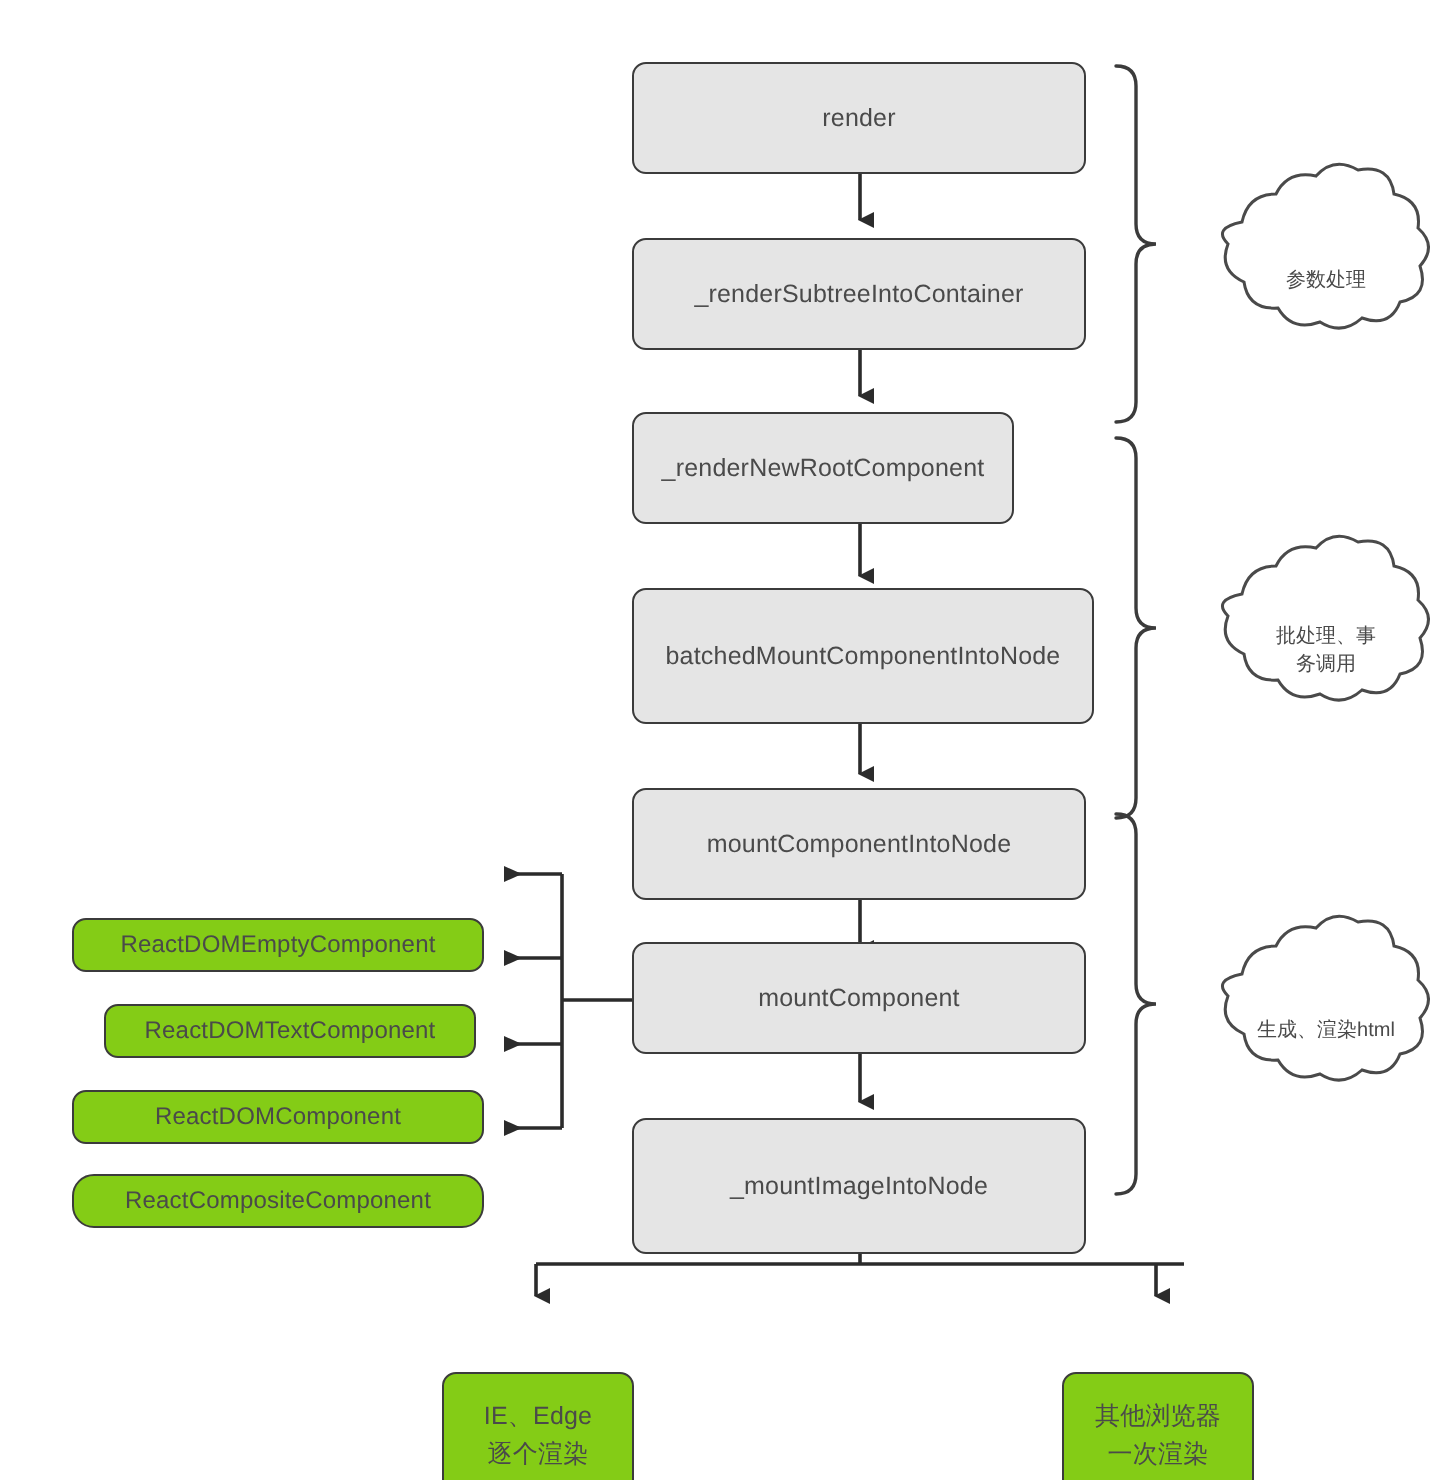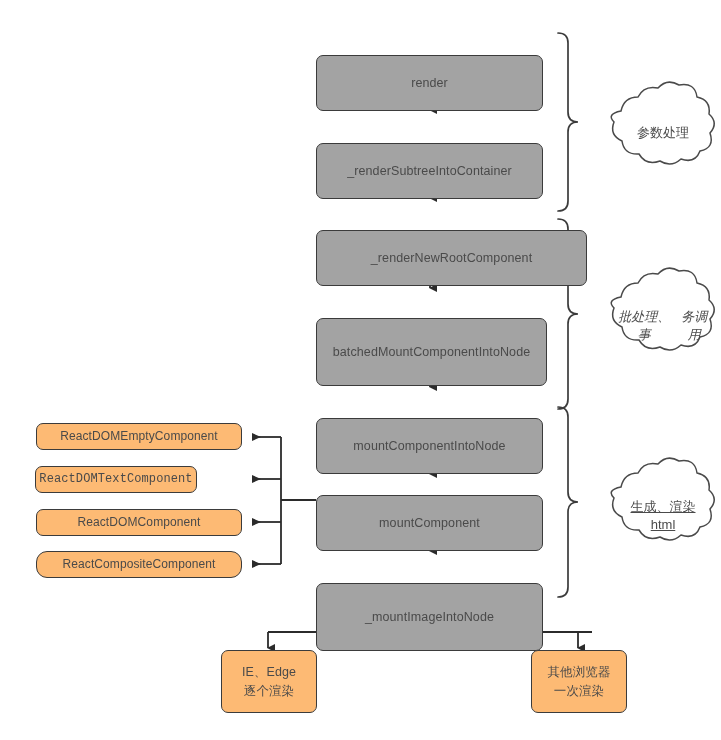--- a/index.html
+++ b/index.html
@@ -24,41 +24,41 @@
     border-radius: 7px;
     display: flex;
     align-items: center;
     justify-content: center;
     text-align: center;
     color: #4a4a4a;
     font-size: 12.5px;
     line-height: 1.45;
     letter-spacing: 0.1px;
   }
-  .node.pink  { background: #a3a3a3; margin-top: 24px; }
-  .node.peach { background: #fdba74; }
+  .node.pink  { background: #e5e5e5; }
+  .node.peach { background: #84cc16; margin-top: 36px; }
   .node.small { font-size: 12px; }
 
   .svg-layer {
     position: absolute;
     left: 0;
     top: 0;
     width: 721px;
     height: 740px;
     pointer-events: none;
   }
   .cloud-label {
     position: absolute;
     text-align: center;
     color: #4a4a4a;
-    font-size: 13px;
+    font-size: 10px;
     line-height: 1.4;
     display: flex;
     align-items: center;
-    justify-content: flex-start;
+    justify-content: center;
   }
 </style>
 </head>
 <body>
 
 <div id="canvas">
 
   <svg class="svg-layer" viewBox="0 0 721 740">
     <defs>
       <marker id="arrowDown" markerWidth="10" markerHeight="10" refX="5" refY="8" orient="auto" markerUnits="userSpaceOnUse">
@@ -105,21 +105,21 @@
   </svg>
 
   <div class="node pink" style="left:316px; top:31px; width:227px; height:56px;">
     <span>render</span>
   </div>
 
   <div class="node pink" style="left:316px; top:119px; width:227px; height:56px;text-align:right;">
     <span>_renderSubtreeIntoContainer</span>
   </div>
 
-  <div class="node pink" style="left:316px; top:206px; width:271px; height:56px;">
+  <div class="node pink" style="left:316px; top:206px; width:191px; height:56px;">
     <span>_renderNewRootComponent</span>
   </div>
 
   <div class="node pink" style="left:316px; top:294px; width:231px; height:68px;">
     <span>batchedMountComponentIntoNode</span>
   </div>
 
   <div class="node pink" style="left:316px; top:394px; width:227px; height:56px;text-align:center;">
     <span>mountComponentIntoNode</span>
   </div>
@@ -129,21 +129,21 @@
   </div>
 
   <div class="node pink" style="left:316px; top:559px; width:227px; height:68px;">
     <span>_mountImageIntoNode</span>
   </div>
 
   <div class="node peach small" style="left:36px; top:423px; width:206px; height:27px;">
     <span>ReactDOMEmptyComponent</span>
   </div>
 
-  <div class="node peach small" style="left:35px; top:466px; width:162px; height:27px;font-family:Liberation Mono, monospace;">
+  <div class="node peach small" style="left:52px; top:466px; width:186px; height:27px;">
     <span>ReactDOMTextComponent</span>
   </div>
 
   <div class="node peach small" style="left:36px; top:509px; width:206px; height:27px;">
     <span>ReactDOMComponent</span>
   </div>
 
   <div class="node peach small" style="left:36px; top:551px; width:206px; height:27px;border-radius:11px;">
     <span>ReactCompositeComponent</span>
   </div>
@@ -156,23 +156,23 @@
   <div class="node peach" style="left:531px; top:650px; width:96px; height:63px; flex-direction:column;">
     <span>其他浏览器</span>
     <span>一次渲染</span>
   </div>
 
   <div class="cloud-label" style="left:613px; top:124px; width:100px; height:34px; flex-direction:column;">
     <span>参数处理</span>
     <span></span>
   </div>
 
-  <div class="cloud-label" style="left:613px; top:308px; width:100px; height:36px; flex-direction:row;font-style:italic;">
+  <div class="cloud-label" style="left:613px; top:308px; width:100px; height:36px; flex-direction:column;">
     <span>批处理、事</span>
     <span>务调用</span>
   </div>
 
-  <div class="cloud-label" style="left:613px; top:498px; width:100px; height:36px; flex-direction:column;text-decoration:underline;">
+  <div class="cloud-label" style="left:613px; top:498px; width:100px; height:36px; flex-direction:row;">
     <span>生成、渲染</span>
     <span>html</span>
   </div>
 
 </div>
 
 </body></html>

